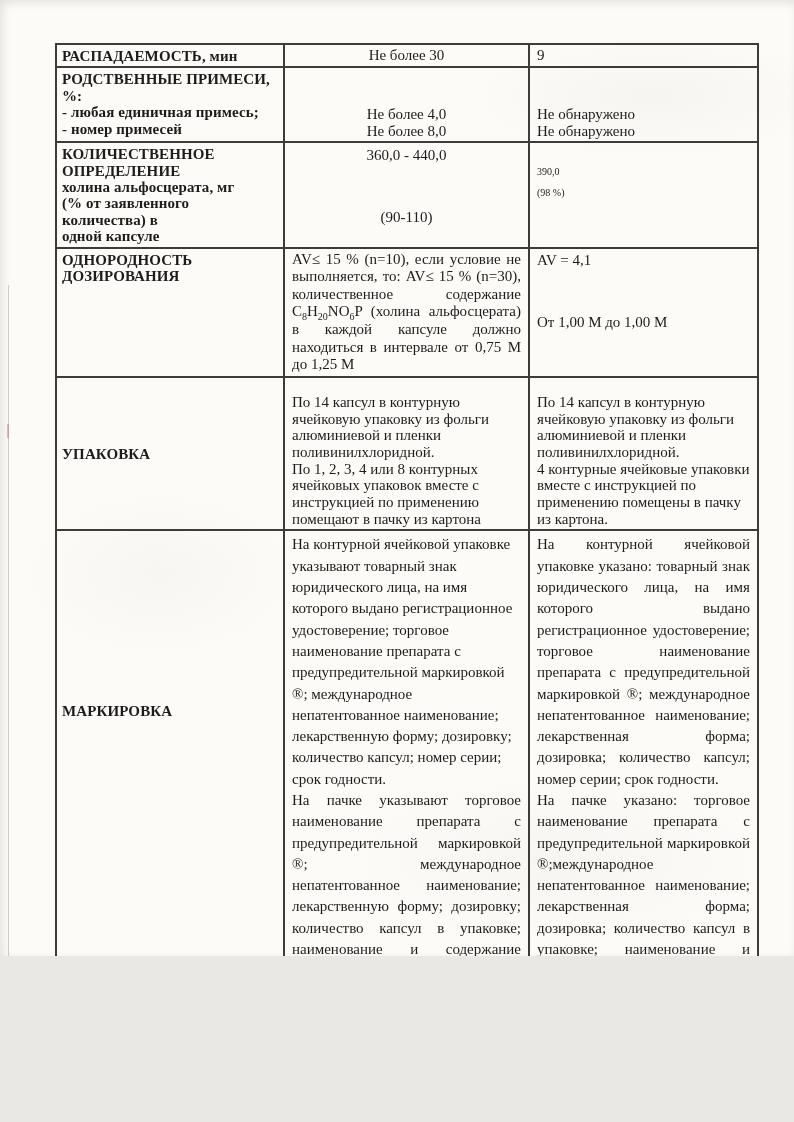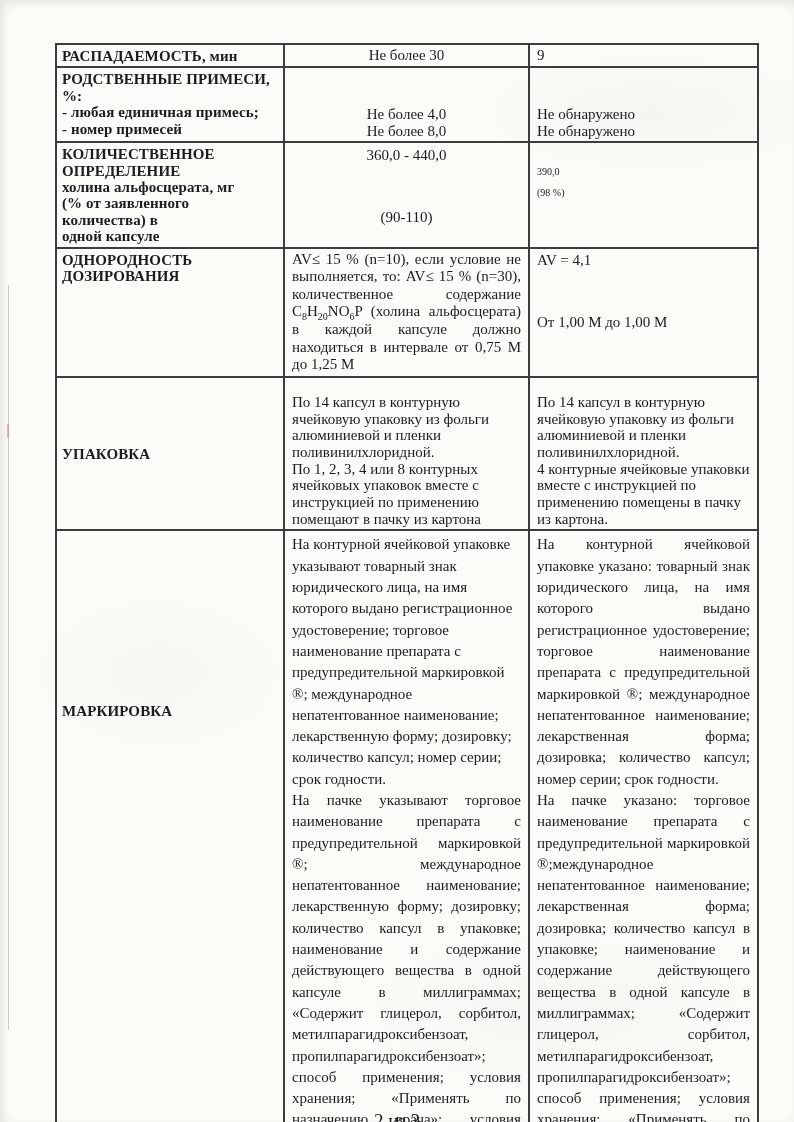--- a/index.html
+++ b/index.html
@@ -3,21 +3,21 @@
 <meta charset="utf-8">
 <style>
   html, body { margin: 0; padding: 0; }
   body {
     width: 794px; height: 1122px;
     background: #e9e8e4;
     font-family: "Liberation Serif", serif;
   }
   .page {
     position: relative;
-    width: 794px; height: 1122px;
+    width: 794px; height: 956px;
     background: #fcfbf8;
     background-image:
       radial-gradient(ellipse 260px 90px at 82% 10%, rgba(90,90,85,0.04), transparent 70%),
       radial-gradient(ellipse 200px 120px at 20% 60%, rgba(90,90,85,0.03), transparent 70%),
       radial-gradient(ellipse 300px 120px at 70% 90%, rgba(90,90,85,0.035), transparent 70%);
     color: #1c1c1c;
     overflow: hidden;
     box-shadow: inset 3px 3px 8px rgba(120,118,112,0.18);
     text-decoration: underline;
   }

